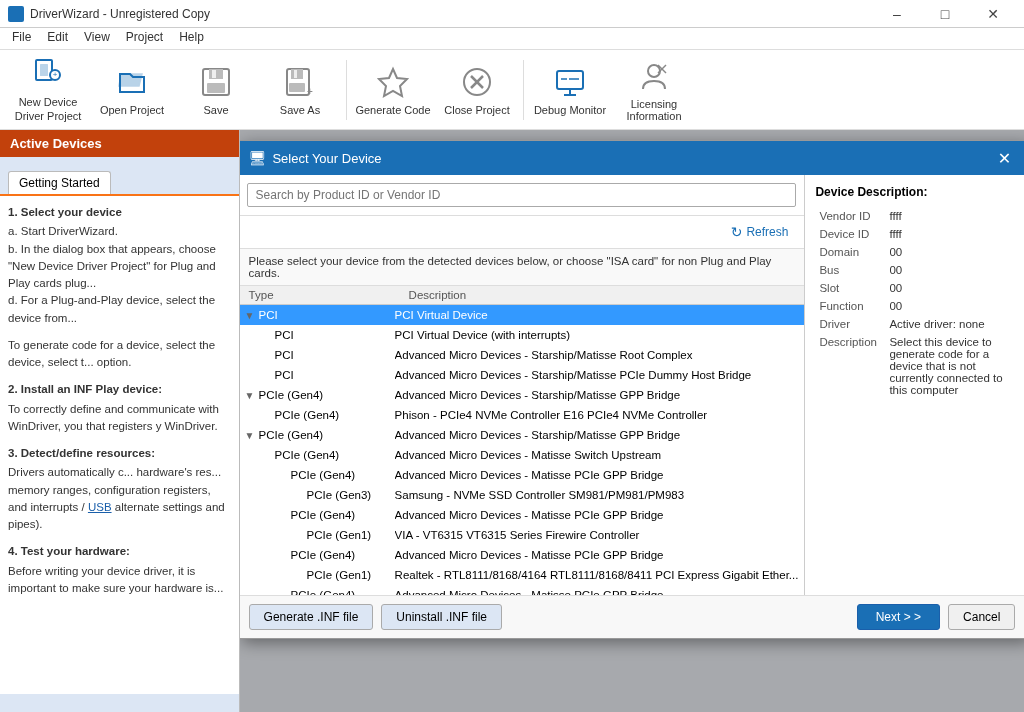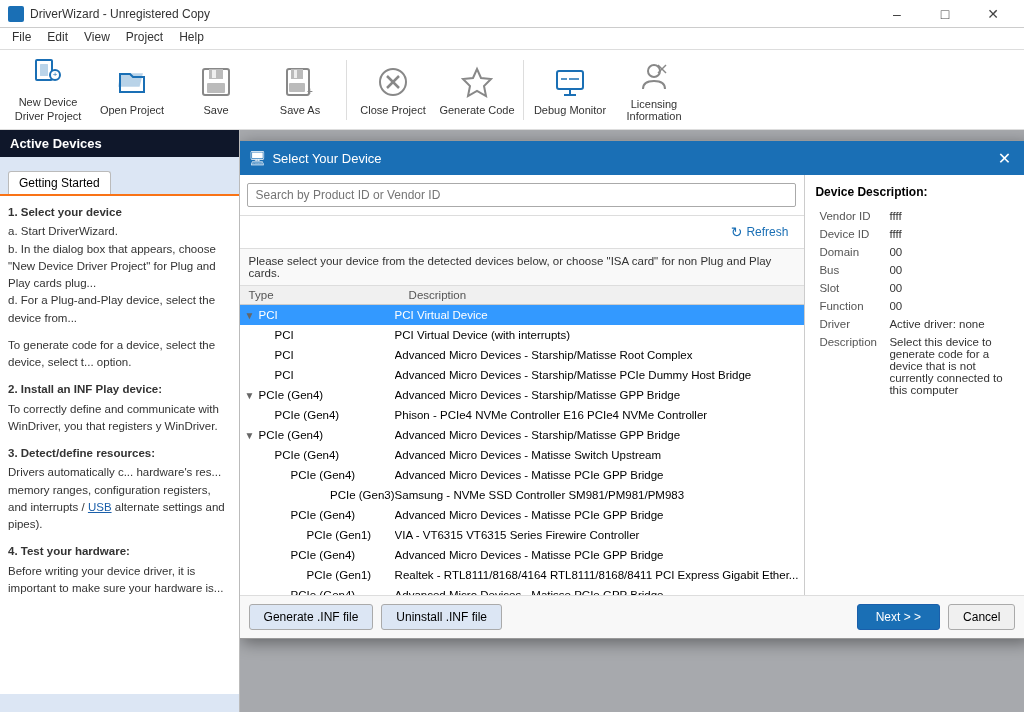--- a/index.html
+++ b/index.html
@@ -81,21 +81,21 @@
 
     
     .sidebar {
       width: 240px;
       background: #dce6f4;
       border-right: 1px solid #bbb;
       overflow-y: auto;
       flex-shrink: 0;
     }
     .sidebar-header {
-      background: #0f172a;
+      background: #c2410c;
       color: #fff;
       padding: 6px 10px;
       font-weight: bold;
       font-size: 13px;
     }
     .sidebar-tab {
       background: #fff;
       border: 1px solid #bbb;
       border-bottom: none;
       padding: 4px 10px;
@@ -334,34 +334,34 @@
           <rect x="6" y="18" width="16" height="9" rx="1" fill="#bbb"></rect>
           <text x="24" y="30" font-size="10" fill="#888">+</text>
         </svg>
     </div>
     <span>Save As</span>
   </button>
   <div class="toolbar-separator"></div>
   <button class="toolbar-btn">
     <div class="toolbar-icon">
       <svg width="34" height="34" viewBox="0 0 34 34">
+          <polygon points="17,4 21,13 31,14 24,21 26,31 17,26 8,31 10,21 3,14 13,13" fill="none" stroke="#888" stroke-width="2"></polygon>
+        </svg>
+    </div>
+    <span>Generate Code</span>
+  </button>
+  <button class="toolbar-btn">
+    <div class="toolbar-icon">
+      <svg width="34" height="34" viewBox="0 0 34 34">
           <circle cx="17" cy="17" r="13" fill="none" stroke="#888" stroke-width="2"></circle>
           <line x1="11" y1="11" x2="23" y2="23" stroke="#888" stroke-width="2.5"></line>
           <line x1="23" y1="11" x2="11" y2="23" stroke="#888" stroke-width="2.5"></line>
         </svg>
     </div>
     <span>Close Project</span>
-  </button>
-  <button class="toolbar-btn">
-    <div class="toolbar-icon">
-      <svg width="34" height="34" viewBox="0 0 34 34">
-          <polygon points="17,4 21,13 31,14 24,21 26,31 17,26 8,31 10,21 3,14 13,13" fill="none" stroke="#888" stroke-width="2"></polygon>
-        </svg>
-    </div>
-    <span>Generate Code</span>
   </button>
   <div class="toolbar-separator"></div>
   <button class="toolbar-btn">
     <div class="toolbar-icon blue">
       <svg width="34" height="34" viewBox="0 0 34 34">
           <rect x="4" y="6" width="26" height="18" rx="2" fill="none" stroke="#1a6fb5" stroke-width="2"></rect>
           <line x1="17" y1="24" x2="17" y2="30" stroke="#1a6fb5" stroke-width="2"></line>
           <line x1="11" y1="30" x2="23" y2="30" stroke="#1a6fb5" stroke-width="2"></line>
           <line x1="8" y1="14" x2="14" y2="14" stroke="#1a6fb5" stroke-width="1.5"></line>
           <line x1="16" y1="14" x2="26" y2="14" stroke="#1a6fb5" stroke-width="1.5"></line>
@@ -507,21 +507,21 @@
       <div class="col-desc">Advanced Micro Devices - Matisse Switch Upstream</div>
     </div>
                 <div class="device-row">
       <div class="col-type" style="padding-left: 32px; display:flex; align-items:center; gap:2px;">
         <span class="expand-icon"></span>
         <span>PCIe (Gen4)</span>
       </div>
       <div class="col-desc">Advanced Micro Devices - Matisse PCIe GPP Bridge</div>
     </div>
                 <div class="device-row">
-      <div class="col-type" style="padding-left: 48px; display:flex; align-items:center; gap:2px;justify-content:flex-end;">
+      <div class="col-type" style="padding-left: 48px; display:flex; align-items:center; gap:2px;">
         <span class="expand-icon"></span>
         <span>PCIe (Gen3)</span>
       </div>
       <div class="col-desc">Samsung - NVMe SSD Controller SM981/PM981/PM983</div>
     </div>
                 <div class="device-row">
       <div class="col-type" style="padding-left: 32px; display:flex; align-items:center; gap:2px;">
         <span class="expand-icon"></span>
         <span>PCIe (Gen4)</span>
       </div>

